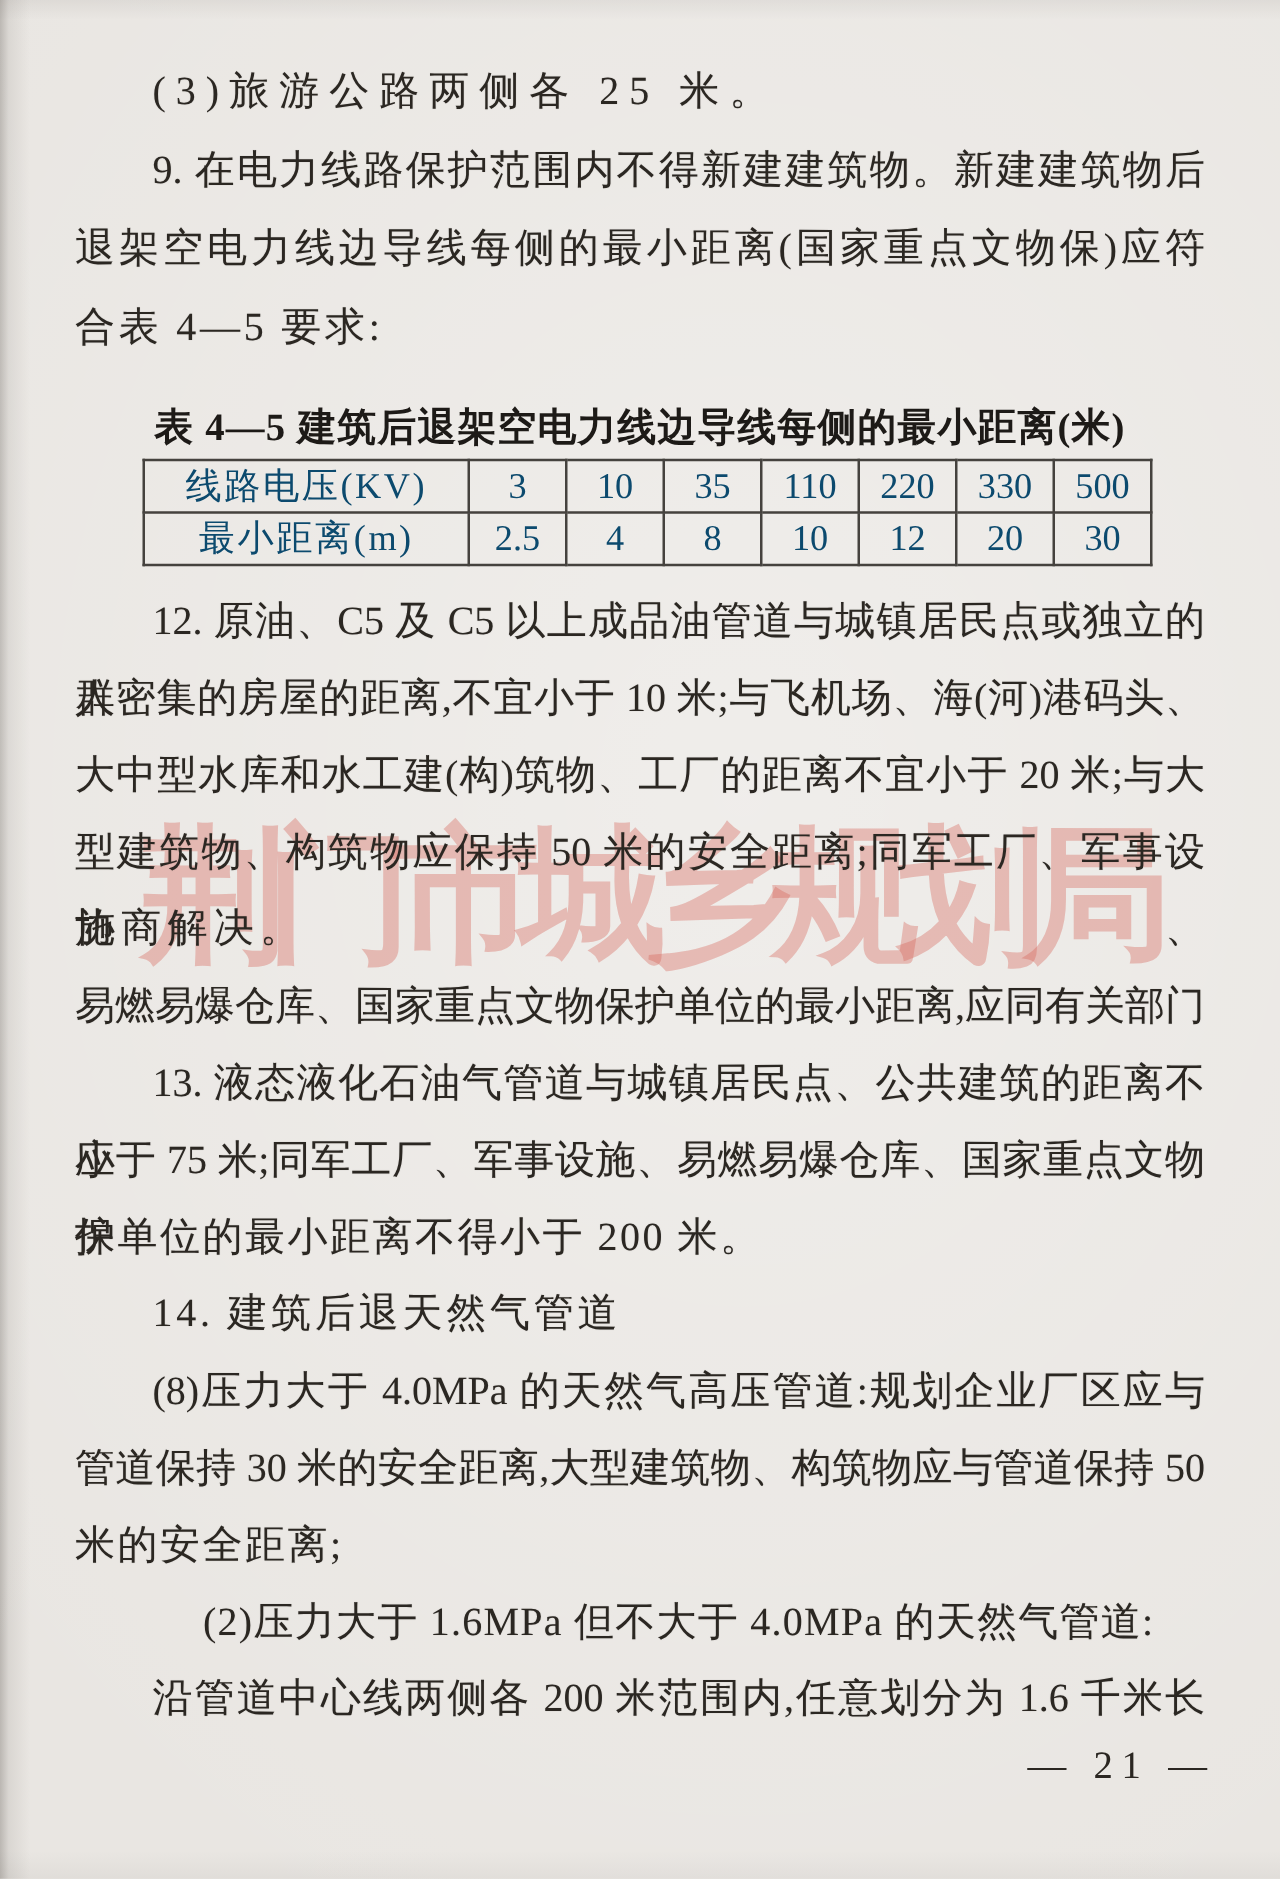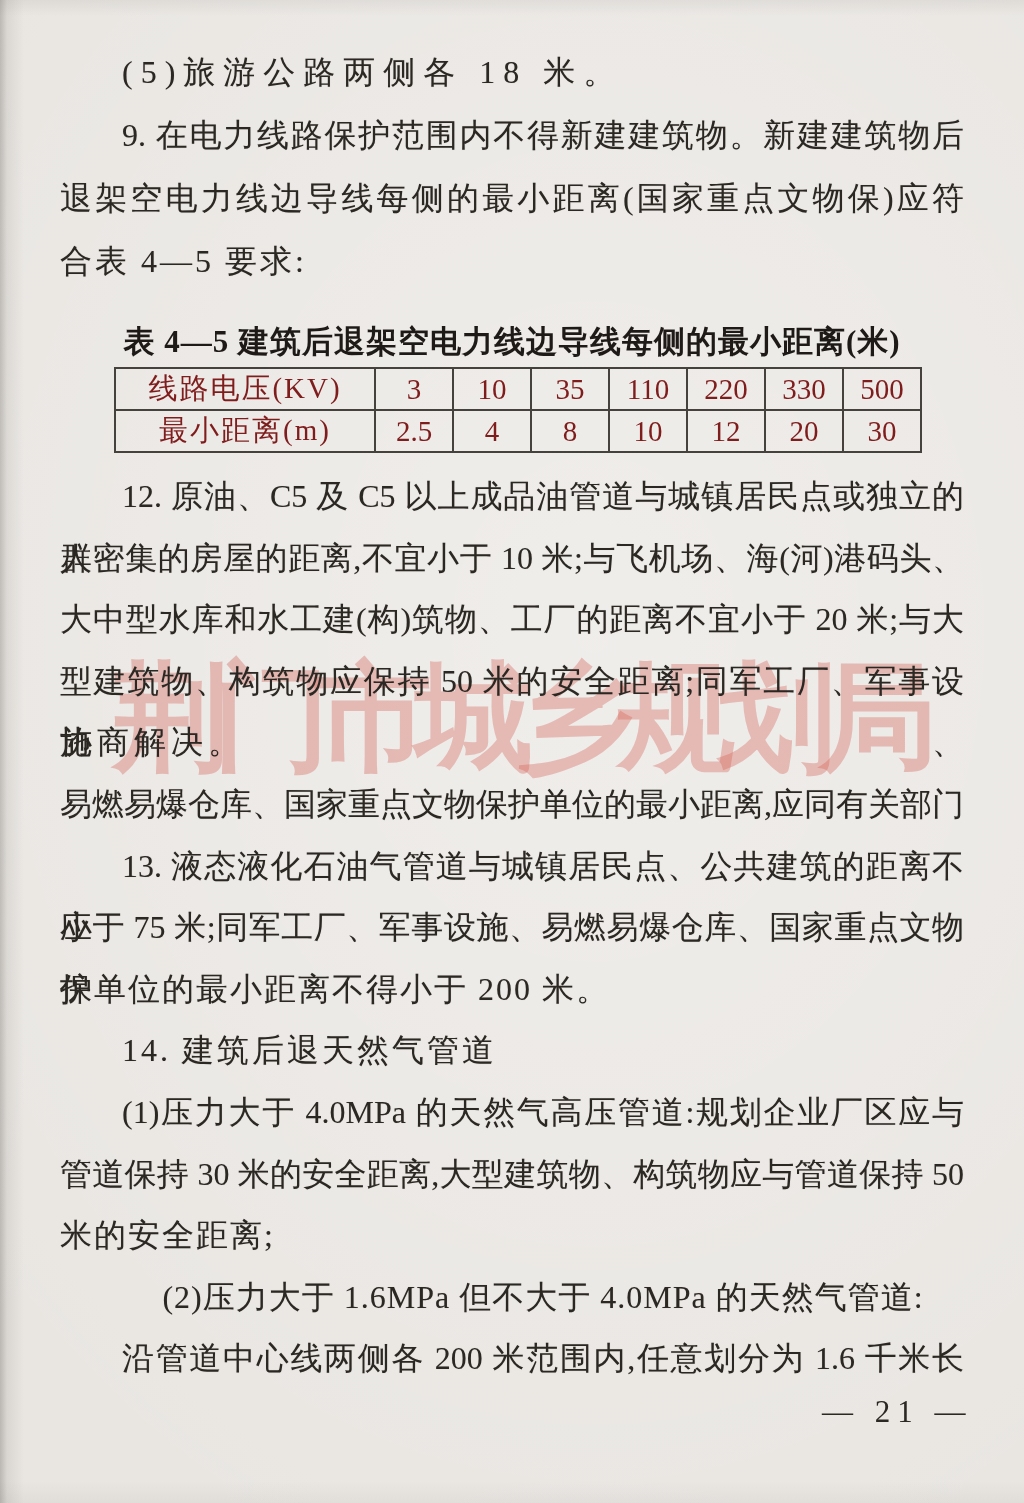--- a/index.html
+++ b/index.html
@@ -40,38 +40,38 @@
     position:absolute;top:303px;left:0;width:1024px;z-index:2;
     text-align:center;font-weight:bold;font-size:31px;line-height:40px;
     letter-spacing:1px;color:#1d1a17;margin-top:19px;
   }
   table.dtable{
     position:absolute;left:114px;top:367px;width:792px;z-index:2;
     border-collapse:collapse;table-layout:fixed;
   }
   table.dtable td{
     border:2px solid #45423e;height:36px;padding:0;
-    text-align:center;vertical-align:middle;font-size:29px;color:#7f1d1d;
+    text-align:center;vertical-align:middle;font-size:29px;color:#0c4a6e;
   }
   td.rowlabel{width:258px;letter-spacing:2px;}
   td.val{width:76px;}
   .pageno{
     position:absolute;top:1394px;left:822px;z-index:2;
     font-size:31px;letter-spacing:7px;color:#2b2722;white-space:nowrap;
   }
 </style>
 </head>
 <body>
 
 <div class="paper-shading"></div>
 
 <div class="watermark">荆门市城乡规划局</div>
 
 <div class="textblock tb-a">
-  <div class="line ind sp8">(5)旅游公路两侧各 18 米。</div>
+  <div class="line ind sp8">(3)旅游公路两侧各 25 米。</div>
   <div class="line ind j">9. 在电力线路保护范围内不得新建建筑物。新建建筑物后</div>
   <div class="line j">退架空电力线边导线每侧的最小距离(国家重点文物保)应符</div>
   <div class="line sp3">合表 4—5 要求:</div>
 </div>
 
 <div class="table-title">表 4—5 建筑后退架空电力线边导线每侧的最小距离(米)</div>
 
 <table class="dtable">
   <tbody>
     <tr>
@@ -101,20 +101,20 @@
   <div class="line ind j">12. 原油、C5 及 C5 以上成品油管道与城镇居民点或独立的人</div>
   <div class="line j">群密集的房屋的距离,不宜小于 10 米;与飞机场、海(河)港码头、</div>
   <div class="line j">大中型水库和水工建(构)筑物、工厂的距离不宜小于 20 米;与大</div>
   <div class="line j">型建筑物、构筑物应保持 50 米的安全距离;同军工厂、军事设施、</div>
   <div class="line sp5">协商解决。</div>
   <div class="line j">易燃易爆仓库、国家重点文物保护单位的最小距离,应同有关部门</div>
   <div class="line ind j">13. 液态液化石油气管道与城镇居民点、公共建筑的距离不应</div>
   <div class="line j">小于 75 米;同军工厂、军事设施、易燃易爆仓库、国家重点文物保</div>
   <div class="line sp2">护单位的最小距离不得小于 200 米。</div>
   <div class="line ind sp3">14. 建筑后退天然气管道</div>
-  <div class="line ind j">(1)压力大于 4.0MPa 的天然气高压管道:规划企业厂区应与</div>
+  <div class="line ind j">(8)压力大于 4.0MPa 的天然气高压管道:规划企业厂区应与</div>
   <div class="line j">管道保持 30 米的安全距离,大型建筑物、构筑物应与管道保持 50</div>
   <div class="line sp2">米的安全距离;</div>
   <div class="line ind sp1">(2)压力大于 1.6MPa 但不大于 4.0MPa 的天然气管道:</div>
   <div class="line ind j">沿管道中心线两侧各 200 米范围内,任意划分为 1.6 千米长</div>
 </div>
 
 <div class="pageno">— 21 —</div>
 
 </body></html>

